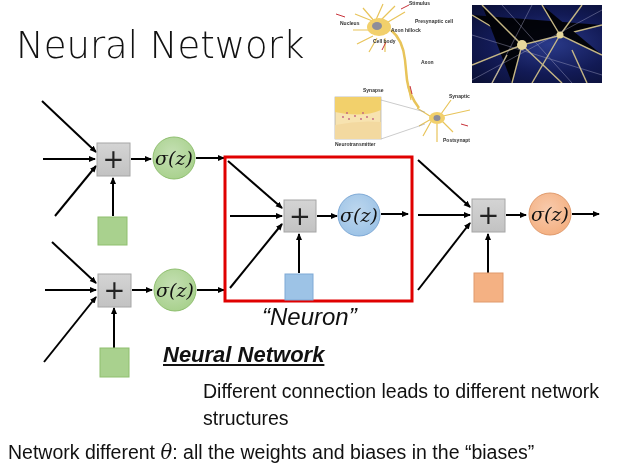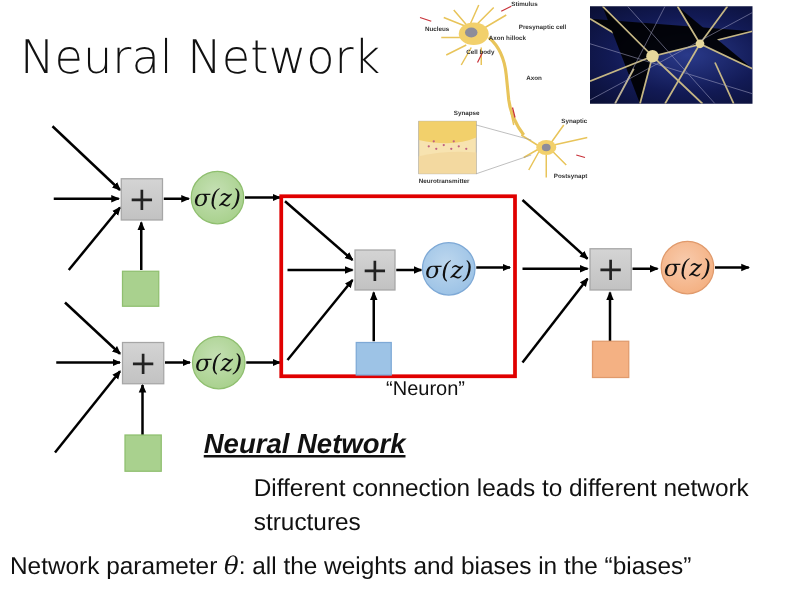--- a/index.html
+++ b/index.html
@@ -4,21 +4,21 @@
 <style>
   html, body { margin:0; padding:0; background:#ffffff; }
   body { width:638px; height:475px; position:relative; overflow:hidden; font-family:"Liberation Sans", sans-serif; color:#111; }
   .abs { position:absolute; }
   #title { left:16px; top:24px; font-size:37px; font-family:"DejaVu Sans", sans-serif; font-weight:300; letter-spacing:0px; color:#111; white-space:nowrap; }
   #diagram { left:0; top:0; }
   .sub-heading { left:163px; top:342px; font-size:22px; font-weight:bold; font-style:italic; text-decoration:underline; white-space:nowrap; }
   .desc { left:163px; top:378px; font-size:19.5px; line-height:27px; width:460px;margin-left:40px; }
   .footer { left:8px; top:441px; font-size:19.5px; white-space:nowrap; }
   .footer .theta { font-family:"DejaVu Serif", serif; font-style:italic; }
-  .neuron-label { left:262px; top:303px; font-size:16px; width:110px; text-align:right; white-space:nowrap; }
+  .neuron-label { left:262px; top:303px; font-size:24px; width:110px; text-align:left; white-space:nowrap;font-style:italic; }
   .img-box { overflow:hidden; }
   #photo { left:472px; top:5px; width:130px; height:78px; background:radial-gradient(ellipse at 60% 50%, #2a3a8a 0%, #121a55 55%, #0a0f33 100%); }
   #drawing { left:333px; top:0px; width:137px; height:152px; }
   .label-tiny { font-family:"Liberation Sans", sans-serif; font-size:5px; fill:#333; font-weight:bold; }
 </style>
 </head>
 <body>
 
 <div id="title" class="abs">Neural Network</div>
 
@@ -182,14 +182,14 @@
     <rect x="474" y="273" width="29" height="29" fill="#f4b183" stroke="#e09a6c" stroke-width="1"></rect>
   </g>
 </svg>
 
 <div class="abs neuron-label">“Neuron”</div>
 
 <div class="abs sub-heading">Neural Network</div>
 <div class="abs desc">Different connection leads to different network structures</div>
 
 <div class="abs footer">
-  <span>Network parameter </span><span class="theta">θ</span><span>: all the weights and biases in the “biases”</span>
+  <span>Network different </span><span class="theta">θ</span><span>: all the weights and biases in the “biases”</span>
 </div>
 
 </body></html>

